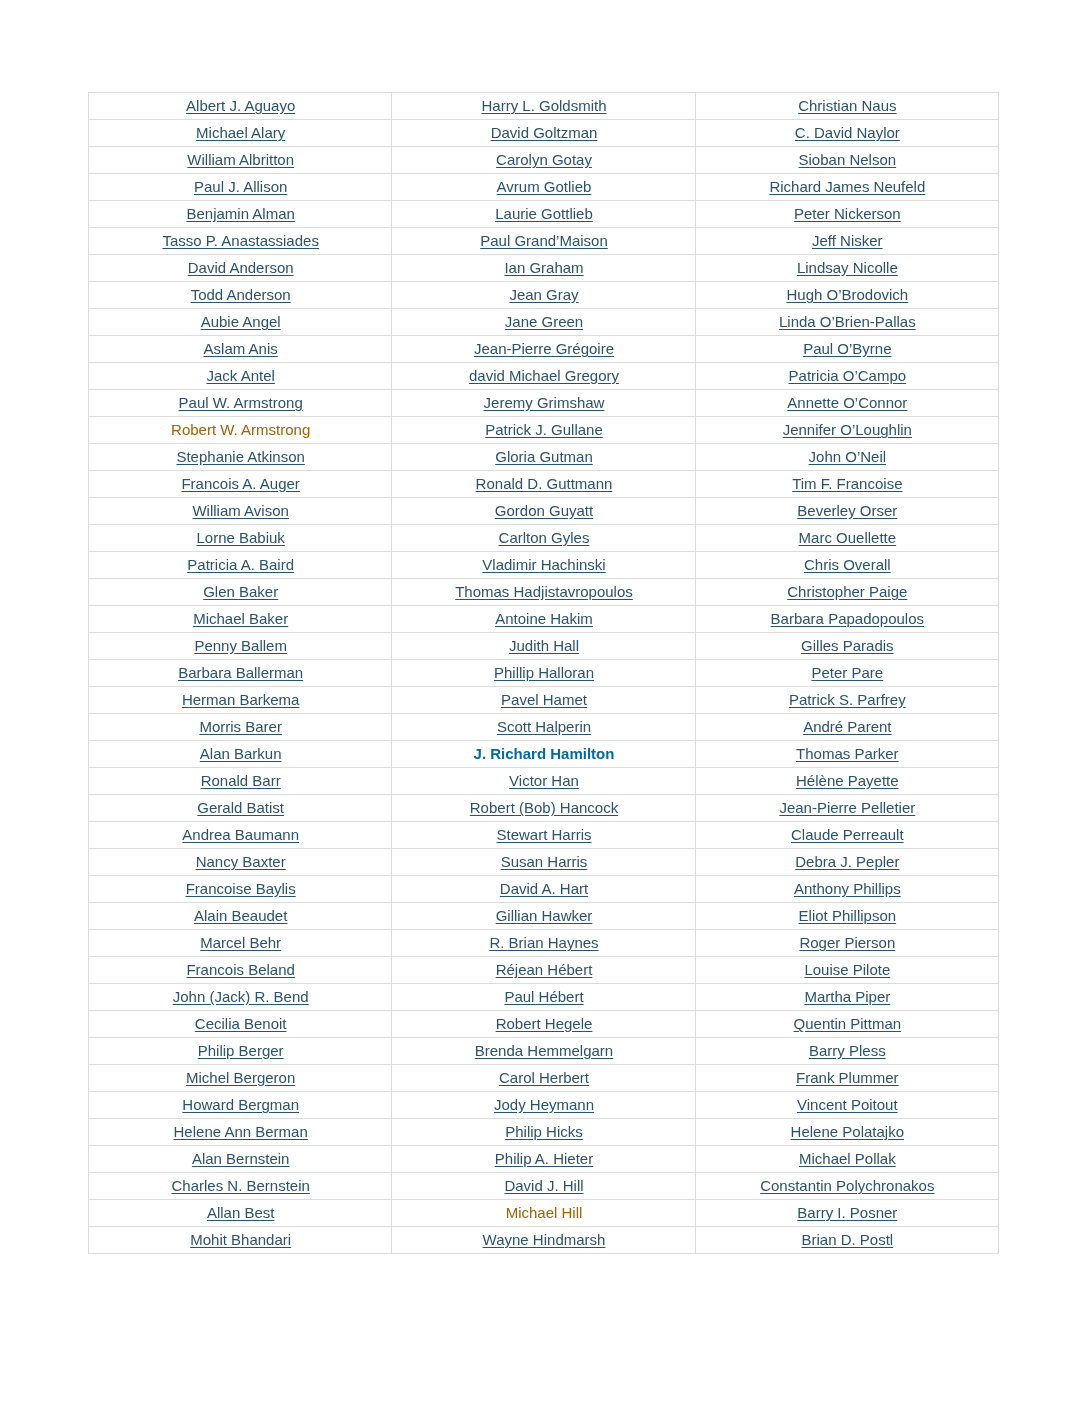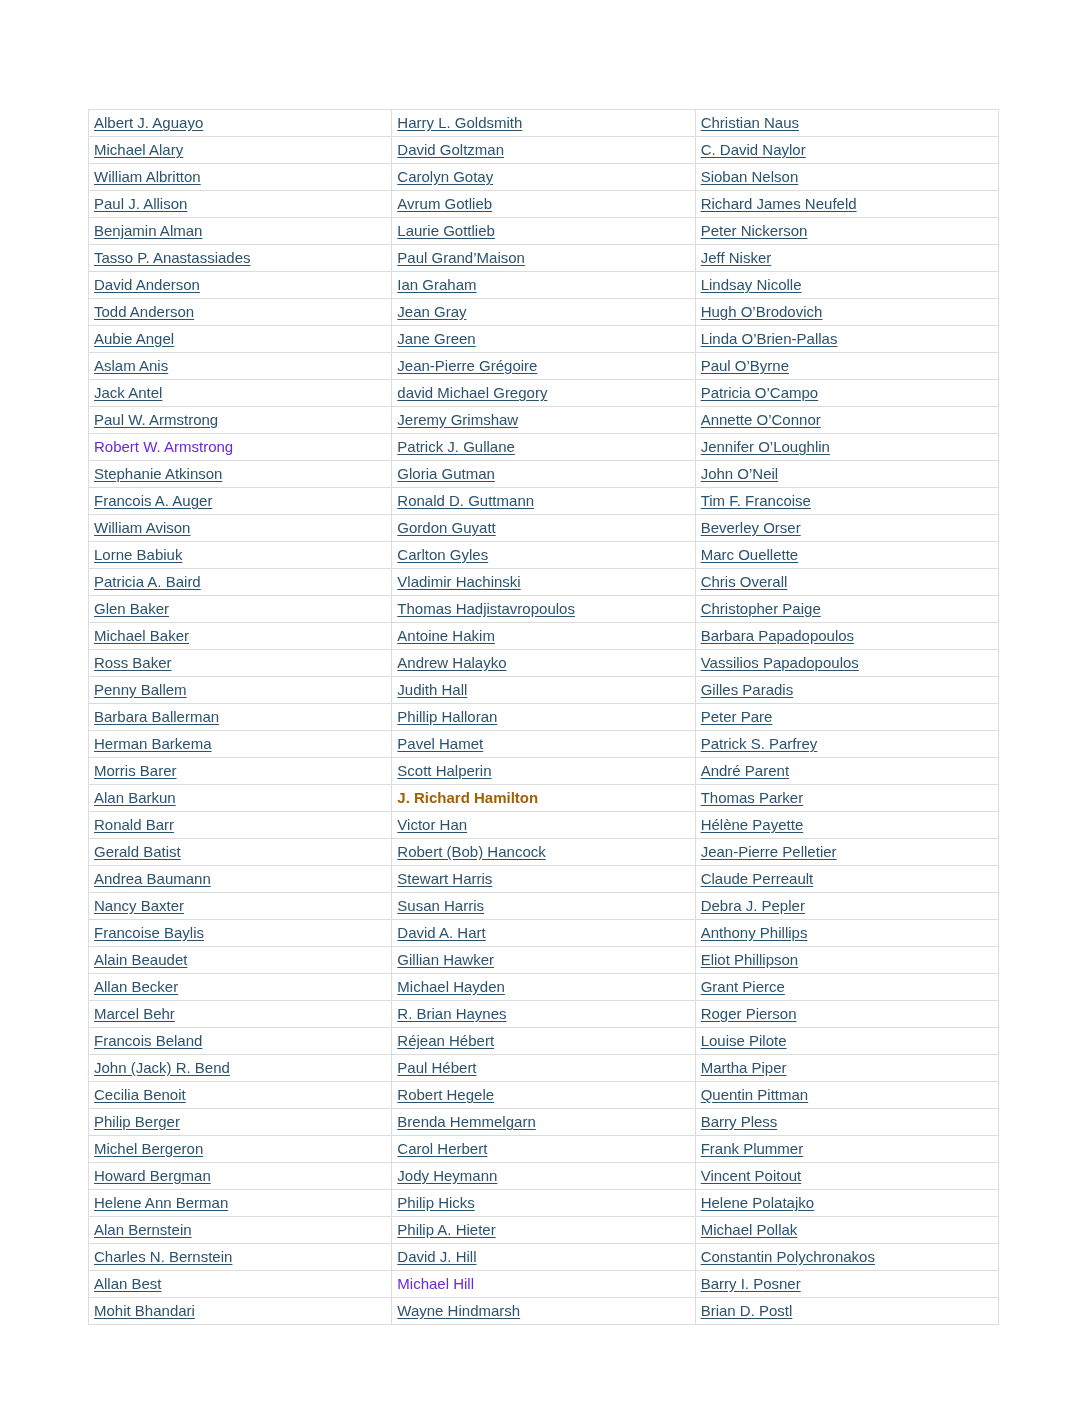--- a/index.html
+++ b/index.html
@@ -13,22 +13,23 @@
   }
   .page {
     position: relative;
     width: 1088px;
     height: 1408px;
     background: #ffffff;
   }
   .table-wrap {
     position: absolute;
     left: 88px;
-    top: 109px;
+    top: 92px;
     width: 911px;
+    text-align: center;
   }
   table.fellows {
     border-collapse: collapse;
     width: 100%;
     table-layout: fixed;
     border: 1px solid #d4d4d4;
   }
   table.fellows td {
     border: 1px solid #dcdcdc;
     height: 25px;
@@ -39,25 +40,25 @@
     white-space: nowrap;
     overflow: hidden;
   }
   a.person-link {
     color: #2c536e;
     text-decoration: underline;
     text-underline-offset: 2px;
     cursor: pointer;
   }
   .person-plain {
-    color: #6d28d9;
+    color: #a16207;
   }
   .person-bold {
     font-weight: bold;
-    color: #a16207;
+    color: #0369a1;
   }
 </style>
 </head>
 <body>
 
 <div class="page">
   <div class="table-wrap">
     <table class="fellows">
       <tbody>
           <tr>
@@ -154,25 +155,20 @@
             <td><a href="#" class="person-link">Glen Baker</a></td>
             <td><a href="#" class="person-link">Thomas Hadjistavropoulos</a></td>
             <td><a href="#" class="person-link">Christopher Paige</a></td>
           </tr>
           <tr>
             <td><a href="#" class="person-link">Michael Baker</a></td>
             <td><a href="#" class="person-link">Antoine Hakim</a></td>
             <td><a href="#" class="person-link">Barbara Papadopoulos</a></td>
           </tr>
           <tr>
-            <td><a href="#" class="person-link">Ross Baker</a></td>
-            <td><a href="#" class="person-link">Andrew Halayko</a></td>
-            <td><a href="#" class="person-link">Vassilios Papadopoulos</a></td>
-          </tr>
-          <tr>
             <td><a href="#" class="person-link">Penny Ballem</a></td>
             <td><a href="#" class="person-link">Judith Hall</a></td>
             <td><a href="#" class="person-link">Gilles Paradis</a></td>
           </tr>
           <tr>
             <td><a href="#" class="person-link">Barbara Ballerman</a></td>
             <td><a href="#" class="person-link">Phillip Halloran</a></td>
             <td><a href="#" class="person-link">Peter Pare</a></td>
           </tr>
           <tr>
@@ -212,25 +208,20 @@
           </tr>
           <tr>
             <td><a href="#" class="person-link">Francoise Baylis</a></td>
             <td><a href="#" class="person-link">David A. Hart</a></td>
             <td><a href="#" class="person-link">Anthony Phillips</a></td>
           </tr>
           <tr>
             <td><a href="#" class="person-link">Alain Beaudet</a></td>
             <td><a href="#" class="person-link">Gillian Hawker</a></td>
             <td><a href="#" class="person-link">Eliot Phillipson</a></td>
-          </tr>
-          <tr>
-            <td><a href="#" class="person-link">Allan Becker</a></td>
-            <td><a href="#" class="person-link">Michael Hayden</a></td>
-            <td><a href="#" class="person-link">Grant Pierce</a></td>
           </tr>
           <tr>
             <td><a href="#" class="person-link">Marcel Behr</a></td>
             <td><a href="#" class="person-link">R. Brian Haynes</a></td>
             <td><a href="#" class="person-link">Roger Pierson</a></td>
           </tr>
           <tr>
             <td><a href="#" class="person-link">Francois Beland</a></td>
             <td><a href="#" class="person-link">Réjean Hébert</a></td>
             <td><a href="#" class="person-link">Louise Pilote</a></td>

